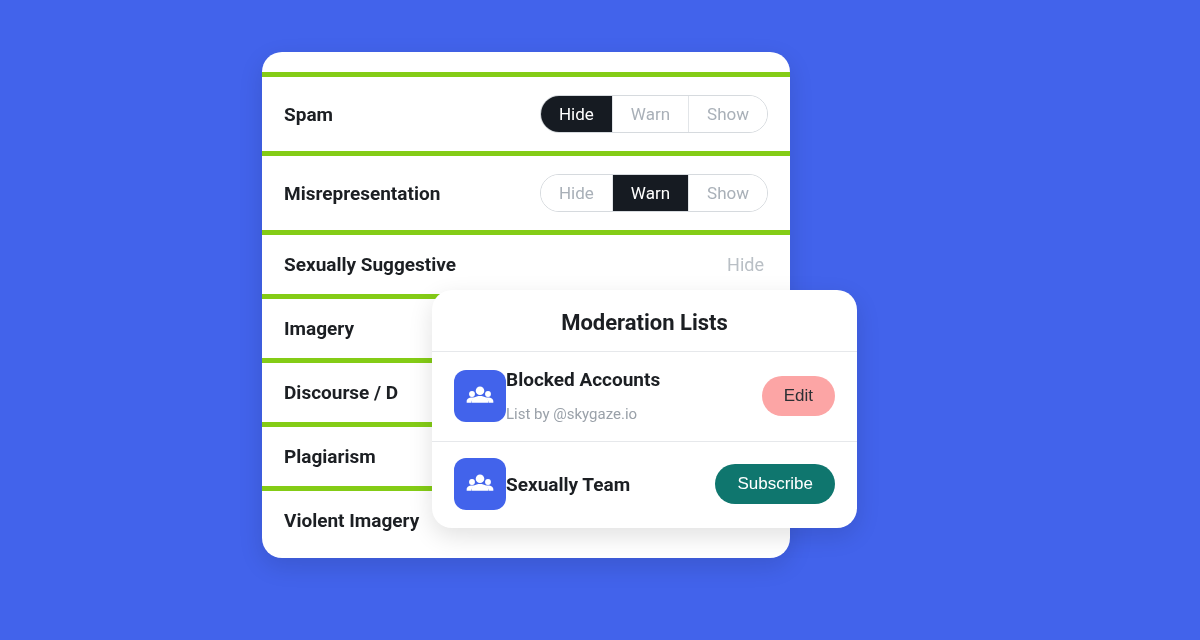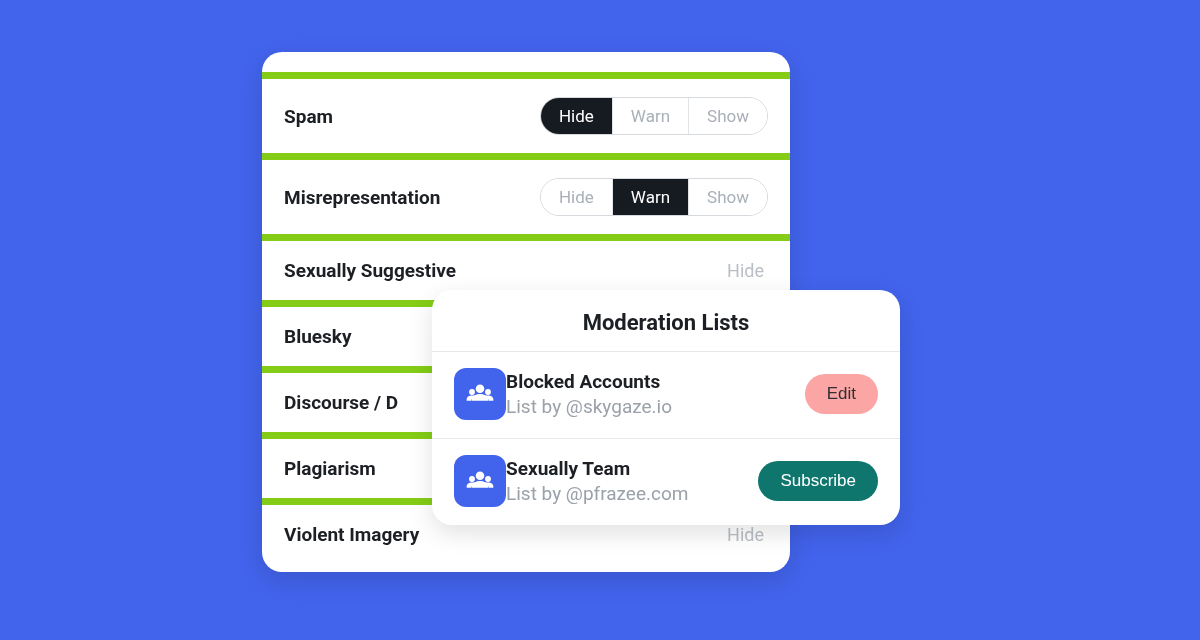--- a/index.html
+++ b/index.html
@@ -26,21 +26,21 @@
   text-align: center;
   font-size: 23px;
   font-weight: 700;
   color: #1c1f23;
   padding-bottom: 14px;
 }
 .filter-row {
   display: flex;
   align-items: center;
   justify-content: space-between;
-  border-top: 7px solid #84cc16;
+  border-top: 5px solid #84cc16;
   padding: 18px 22px;
 }
 .filter-label {
   font-size: 19px;
   font-weight: 700;
   color: #1c1f23;
 }
 .seg {
   display: flex;
   border: 1px solid #d6dade;
@@ -61,21 +61,21 @@
   color: #fff;
 }
 .faded-pill {
   font-size: 18px;
   color: #b9bfc5;
   padding-right: 4px;
 }
 .moderation {
   position: absolute;
   top: 290px; left: 432px;
-  width: 468px;
+  width: 425px;
   padding-top: 20px;
   z-index: 2;
 }
 .moderation-title {
   text-align: center;
   font-size: 22px;
   font-weight: 700;
   color: #1c1f23;
   padding-bottom: 16px;
 }
@@ -90,21 +90,21 @@
   background: #4263eb;
   border-radius: 12px;
   display: flex;
   align-items: center;
   justify-content: center;
   flex-shrink: 0;
 }
 .mod-icon svg { width: 32px; height: 32px; fill: #fff; }
 .mod-meta { flex: 1; }
 .mod-name { font-size: 19px; font-weight: 700; color: #1c1f23; }
-.mod-sub { font-size: 19px; color: #9aa1a9; margin-top: 2px; }
+.mod-sub { font-size: 15px; color: #9aa1a9; margin-top: 14px; }
 .pill-btn {
   border-radius: 999px;
   padding: 10px 22px;
   font-size: 17px;
   font-weight: 500;
   cursor: pointer;
   border: none;
 }
 .pill-light { background: #fca5a5; color: #2c2f33; }
 .pill-dark { background: #0f766e; color: #fff; }
@@ -131,21 +131,21 @@
       <div class="seg-btn">Show</div>
     </div>
   </div>
 
   <div class="filter-row">
     <div class="filter-label">Sexually Suggestive</div>
     <div class="faded-pill">Hide</div>
   </div>
 
   <div class="filter-row">
-    <div class="filter-label">Bluesky</div>
+    <div class="filter-label">Imagery</div>
   </div>
 
   <div class="filter-row">
     <div class="filter-label">Discourse / D</div>
   </div>
 
   <div class="filter-row">
     <div class="filter-label">Plagiarism</div>
   </div>
 
@@ -182,17 +182,16 @@
           <circle cx="12" cy="8" r="3.2"></circle>
           <circle cx="6" cy="10.5" r="2.2"></circle>
           <circle cx="18" cy="10.5" r="2.2"></circle>
           <path d="M12 12c-3.5 0-6.3 1.8-6.3 4v1h12.6v-1c0-2.2-2.8-4-6.3-4z"></path>
           <path d="M6 13.2c-2.2 0-4 1.2-4 2.7V17h3.4c.2-1.6 1.2-2.9 2.7-3.7-.6-.1-1.3-.1-2.1-.1z"></path>
           <path d="M18 13.2c-.8 0-1.5 0-2.1.1 1.5.8 2.5 2.1 2.7 3.7H22v-1.1c0-1.5-1.8-2.7-4-2.7z"></path>
         </svg>
     </div>
     <div class="mod-meta">
       <div class="mod-name">Sexually Team</div>
-      <div class="mod-sub">List by @pfrazee.com</div>
     </div>
     <button class="pill-btn pill-dark">Subscribe</button>
   </div>
 </div>
 
 </body></html>

